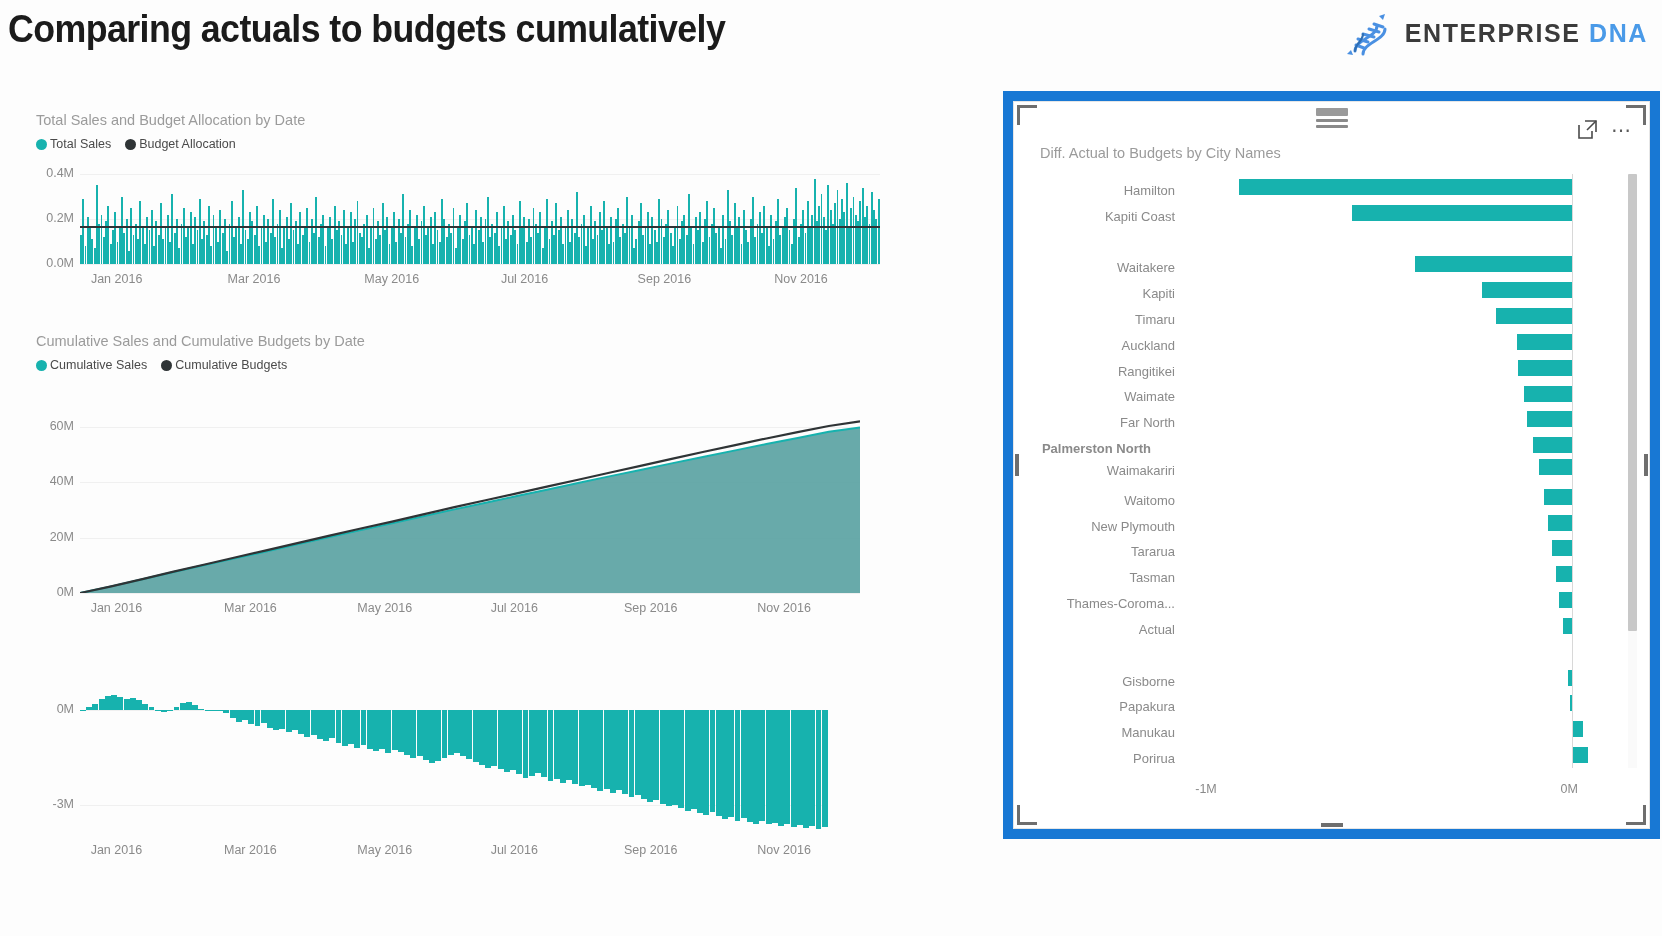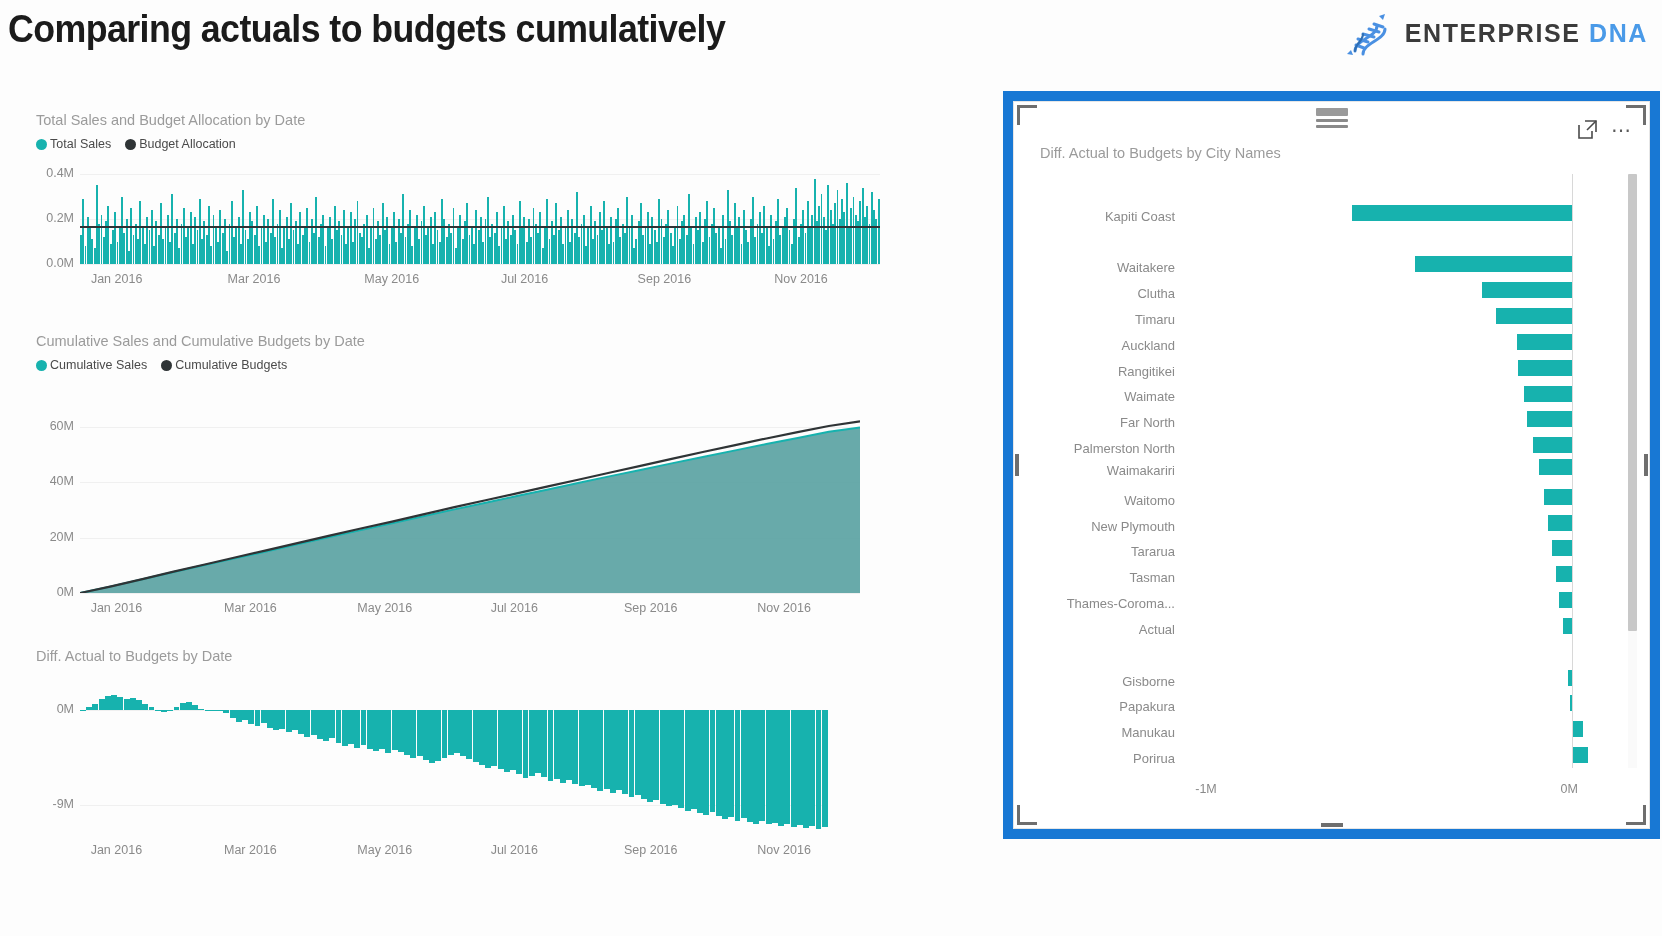--- a/index.html
+++ b/index.html
@@ -532,21 +532,20 @@
         <div class="axis-label" style="left: 68%; top: 0px;">Sep 2016</div>
         <div class="axis-label" style="left: 84.6667%; top: 0px;">Nov 2016</div>
       </div>
   <div class="ylab" style="top: 252px; left: 0px; width: 38px;">0M</div>
       <div class="ylab" style="top: 196.615px; left: 0px; width: 38px;">20M</div>
       <div class="ylab" style="top: 141.231px; left: 0px; width: 38px;">40M</div>
       <div class="ylab" style="top: 85.8462px; left: 0px; width: 38px;">60M</div>
     </div>
 
   <div id="panel3">
-    <div class="chart-title">Diff. Actual to Budgets by Date</div>
     <div id="p3-plot">
         <div class="gridline" style="top: 16.6102px;"></div>
         <div class="gridline" style="top: 111.525px;"></div>
         <div style="position: absolute; left: 0px; width: 5.92167px; top: 16.6102px; height: 1px; background: rgb(23, 178, 174);"></div>
         <div style="position: absolute; left: 6.23333px; width: 5.92167px; top: 14.2373px; height: 2.37288px; background: rgb(23, 178, 174);"></div>
         <div style="position: absolute; left: 12.4667px; width: 5.92167px; top: 10.9153px; height: 5.69492px; background: rgb(23, 178, 174);"></div>
         <div style="position: absolute; left: 18.7px; width: 5.92167px; top: 6.16949px; height: 10.4407px; background: rgb(23, 178, 174);"></div>
         <div style="position: absolute; left: 24.9333px; width: 5.92167px; top: 3.32203px; height: 13.2881px; background: rgb(23, 178, 174);"></div>
         <div style="position: absolute; left: 31.1667px; width: 5.92167px; top: 2.37288px; height: 14.2373px; background: rgb(23, 178, 174);"></div>
         <div style="position: absolute; left: 37.4px; width: 5.92167px; top: 4.27119px; height: 12.339px; background: rgb(23, 178, 174);"></div>
@@ -666,21 +665,21 @@
       </div>
     <div id="p3-xaxis">
         <div class="axis-label" style="left: 1.33333%; top: 0px;">Jan 2016</div>
         <div class="axis-label" style="left: 18%; top: 0px;">Mar 2016</div>
         <div class="axis-label" style="left: 34.6667%; top: 0px;">May 2016</div>
         <div class="axis-label" style="left: 51.3333%; top: 0px;">Jul 2016</div>
         <div class="axis-label" style="left: 68%; top: 0px;">Sep 2016</div>
         <div class="axis-label" style="left: 84.6667%; top: 0px;">Nov 2016</div>
       </div>
   <div class="ylab" style="top: 53.6102px; left: 0px; width: 38px;">0M</div>
-      <div class="ylab" style="top: 148.525px; left: 0px; width: 38px;">-9M</div>
+      <div class="ylab" style="top: 148.525px; left: 0px; width: 38px;">-3M</div>
     </div>
 
   <div id="rightvis">
     <div id="vis-inner">
 
       <div class="corner tl"></div>
       <div class="corner tr"></div>
       <div class="corner bl"></div>
       <div class="corner br"></div>
       <div class="mid-handle left"></div>
@@ -700,34 +699,40 @@
             <path d="M7 1 L18 1 L18 12" fill="none" stroke="#4a4a4a" stroke-width="1.6"></path>
             <path d="M18 1 L9 10" fill="none" stroke="#4a4a4a" stroke-width="1.6"></path>
           </svg>
         </span>
         <span class="ellipsis">⋯</span>
       </div>
 
       <div class="vis-title">Diff. Actual to Budgets by City Names</div>
 
       <div id="bar-area">
+          <div class="catrow" style="top: 3.91304px; height: 25.8261px;">
+            <div class="catlabel" style="right: 434px; top: 4.91304px;">Hamilton</div>
+            <div class="barwrap" style="left: 155px;">
+              <div class="bar" style="left: 50.4px; width: 333.078px; top: 1px; height: 16px;"></div>
+            </div>
+          </div>
           <div class="catrow" style="top: 29.7391px; height: 25.8261px;">
             <div class="catlabel" style="right: 434px; top: 4.91304px;">Kapiti Coast</div>
             <div class="barwrap" style="left: 155px;">
               <div class="bar" style="left: 163.252px; width: 220.226px; top: 1px; height: 16px;"></div>
             </div>
           </div>
           <div class="catrow" style="top: 81.3913px; height: 25.8261px;">
             <div class="catlabel" style="right: 434px; top: 4.91304px;">Waitakere</div>
             <div class="barwrap" style="left: 155px;">
               <div class="bar" style="left: 225.704px; width: 157.774px; top: 1px; height: 16px;"></div>
             </div>
           </div>
           <div class="catrow" style="top: 107.217px; height: 25.8261px;">
-            <div class="catlabel" style="right: 434px; top: 4.91304px;">Clutha</div>
+            <div class="catlabel" style="right: 434px; top: 4.91304px;">Kapiti</div>
             <div class="barwrap" style="left: 155px;">
               <div class="bar" style="left: 293.27px; width: 90.2087px; top: 1px; height: 16px;"></div>
             </div>
           </div>
           <div class="catrow" style="top: 133.043px; height: 25.8261px;">
             <div class="catlabel" style="right: 434px; top: 4.91304px;">Timaru</div>
             <div class="barwrap" style="left: 155px;">
               <div class="bar" style="left: 306.783px; width: 76.6957px; top: 1px; height: 16px;"></div>
             </div>
           </div>
@@ -749,21 +754,21 @@
               <div class="bar" style="left: 334.904px; width: 48.5739px; top: 1px; height: 16px;"></div>
             </div>
           </div>
           <div class="catrow" style="top: 236.348px; height: 25.8261px;">
             <div class="catlabel" style="right: 434px; top: 4.91304px;">Far North</div>
             <div class="barwrap" style="left: 155px;">
               <div class="bar" style="left: 337.826px; width: 45.6522px; top: 1px; height: 16px;"></div>
             </div>
           </div>
           <div class="catrow" style="top: 262.174px; height: 25.8261px;">
-            <div class="catlabel" style="right: 434px; top: 4.91304px;">Palmerston North</div>
+            <div class="catlabel" style="right: 458px; top: 4.91304px; font-weight: bold;">Palmerston North</div>
             <div class="barwrap" style="left: 155px;">
               <div class="bar" style="left: 344.4px; width: 39.0783px; top: 1px; height: 16px;"></div>
             </div>
           </div>
           <div class="catrow" style="top: 284px; height: 25.8261px;">
             <div class="catlabel" style="right: 434px; top: 4.91304px;">Waimakariri</div>
             <div class="barwrap" style="left: 155px;">
               <div class="bar" style="left: 349.878px; width: 33.6px; top: 1px; height: 16px;"></div>
             </div>
           </div>

